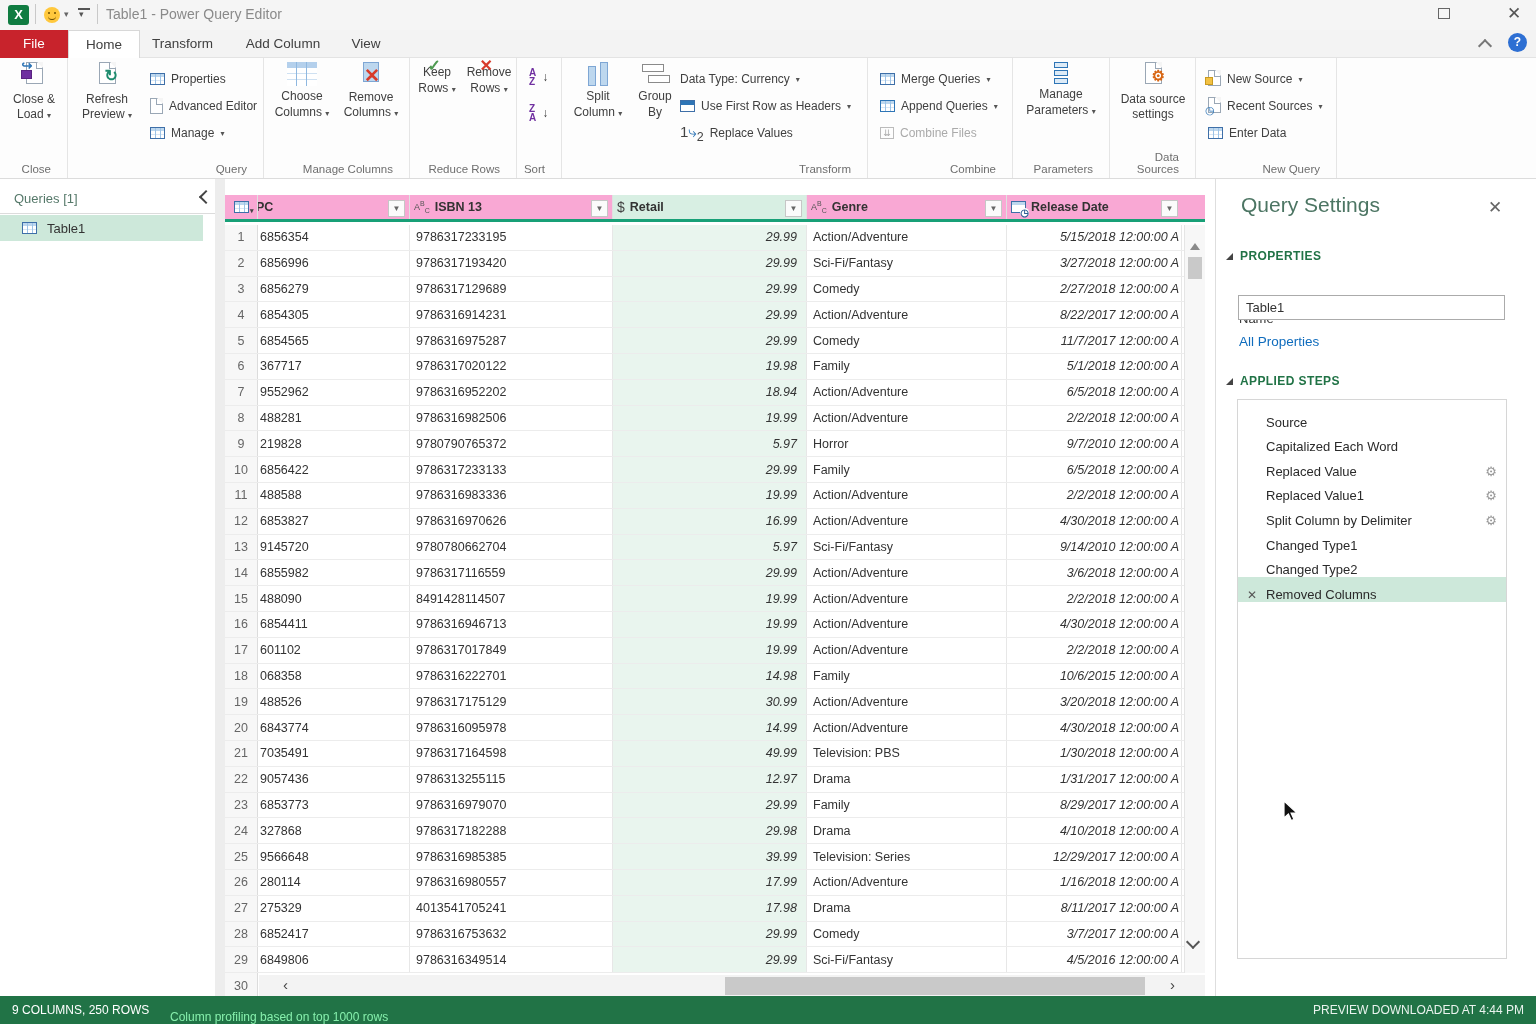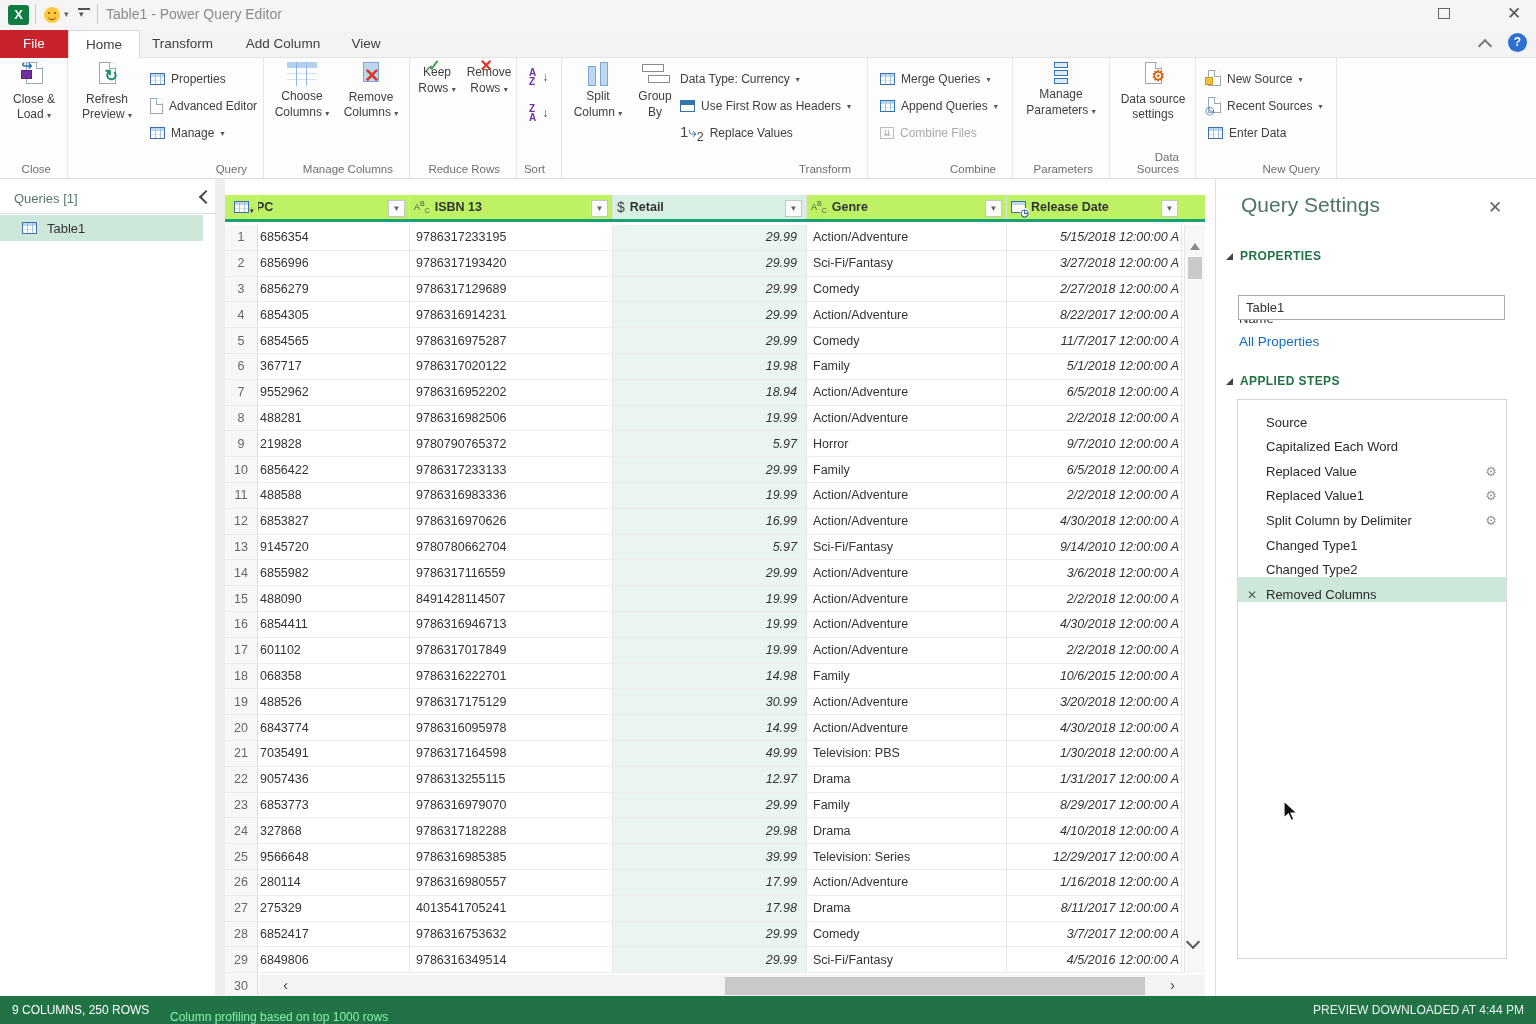--- a/index.html
+++ b/index.html
@@ -68,21 +68,21 @@
   .qpane-head { position:absolute; left:14px; top:12px; font-size:13px; color:#56796a; }
   .qpane-rule { position:absolute; left:0; top:34px; width:215px; height:1px; background:#dcdcdc; }
   .qpane-collapse { position:absolute; left:197px; top:12px; width:12px; height:12px; }
   .qpane-collapse::before { content:""; position:absolute; left:4px; top:1px; width:8px; height:8px;
         border-left:2px solid #444; border-bottom:2px solid #444; transform:rotate(45deg); }
   .qitem { position:absolute; left:0; top:36px; width:203px; height:26px; background:#CDE8DA; display:flex; align-items:center; gap:10px;
            padding-left:22px; font-size:13px; color:#333; }
 
   
   .grid { position:absolute; left:225px; top:16px; width:980px; height:804px; background:#fff; overflow:hidden; }
-  .grid-header { position:absolute; left:0; top:0; width:980px; height:27px; display:flex; border-bottom:3px solid #18A077; background:#bef264; }
+  .grid-header { position:absolute; left:0; top:0; width:980px; height:27px; display:flex; border-bottom:3px solid #18A077; background:#f9a8d4; }
   .hcell { position:relative; display:flex; align-items:center; gap:5px; font-size:12.5px; font-weight:bold; color:#333;
            border-right:1px solid #e0e0e0; padding:0 4px; overflow:hidden; }
   .hc-corner { width:33px; justify-content:center; }
   .hc-upc { width:152px; } .hc-isbn { width:203px; } .hc-retail { width:194px; background:#D8EFE3; }
   .hc-genre { width:200px; } .hc-date { width:175px; }
   .fbtn { position:absolute; right:4px; top:5px; width:17px; height:17px; border:1px solid #c6c6c6; background:#fbfbfb;
           font-size:8px; color:#666; text-align:center; line-height:16px; }
   .abc { font-size:9px; font-weight:normal; color:#555; letter-spacing:0; white-space:nowrap; }
   .abc sup { font-size:7px; } .abc sub { font-size:7px; }
   .dollar { font-size:14px; color:#444; font-weight:normal; }

